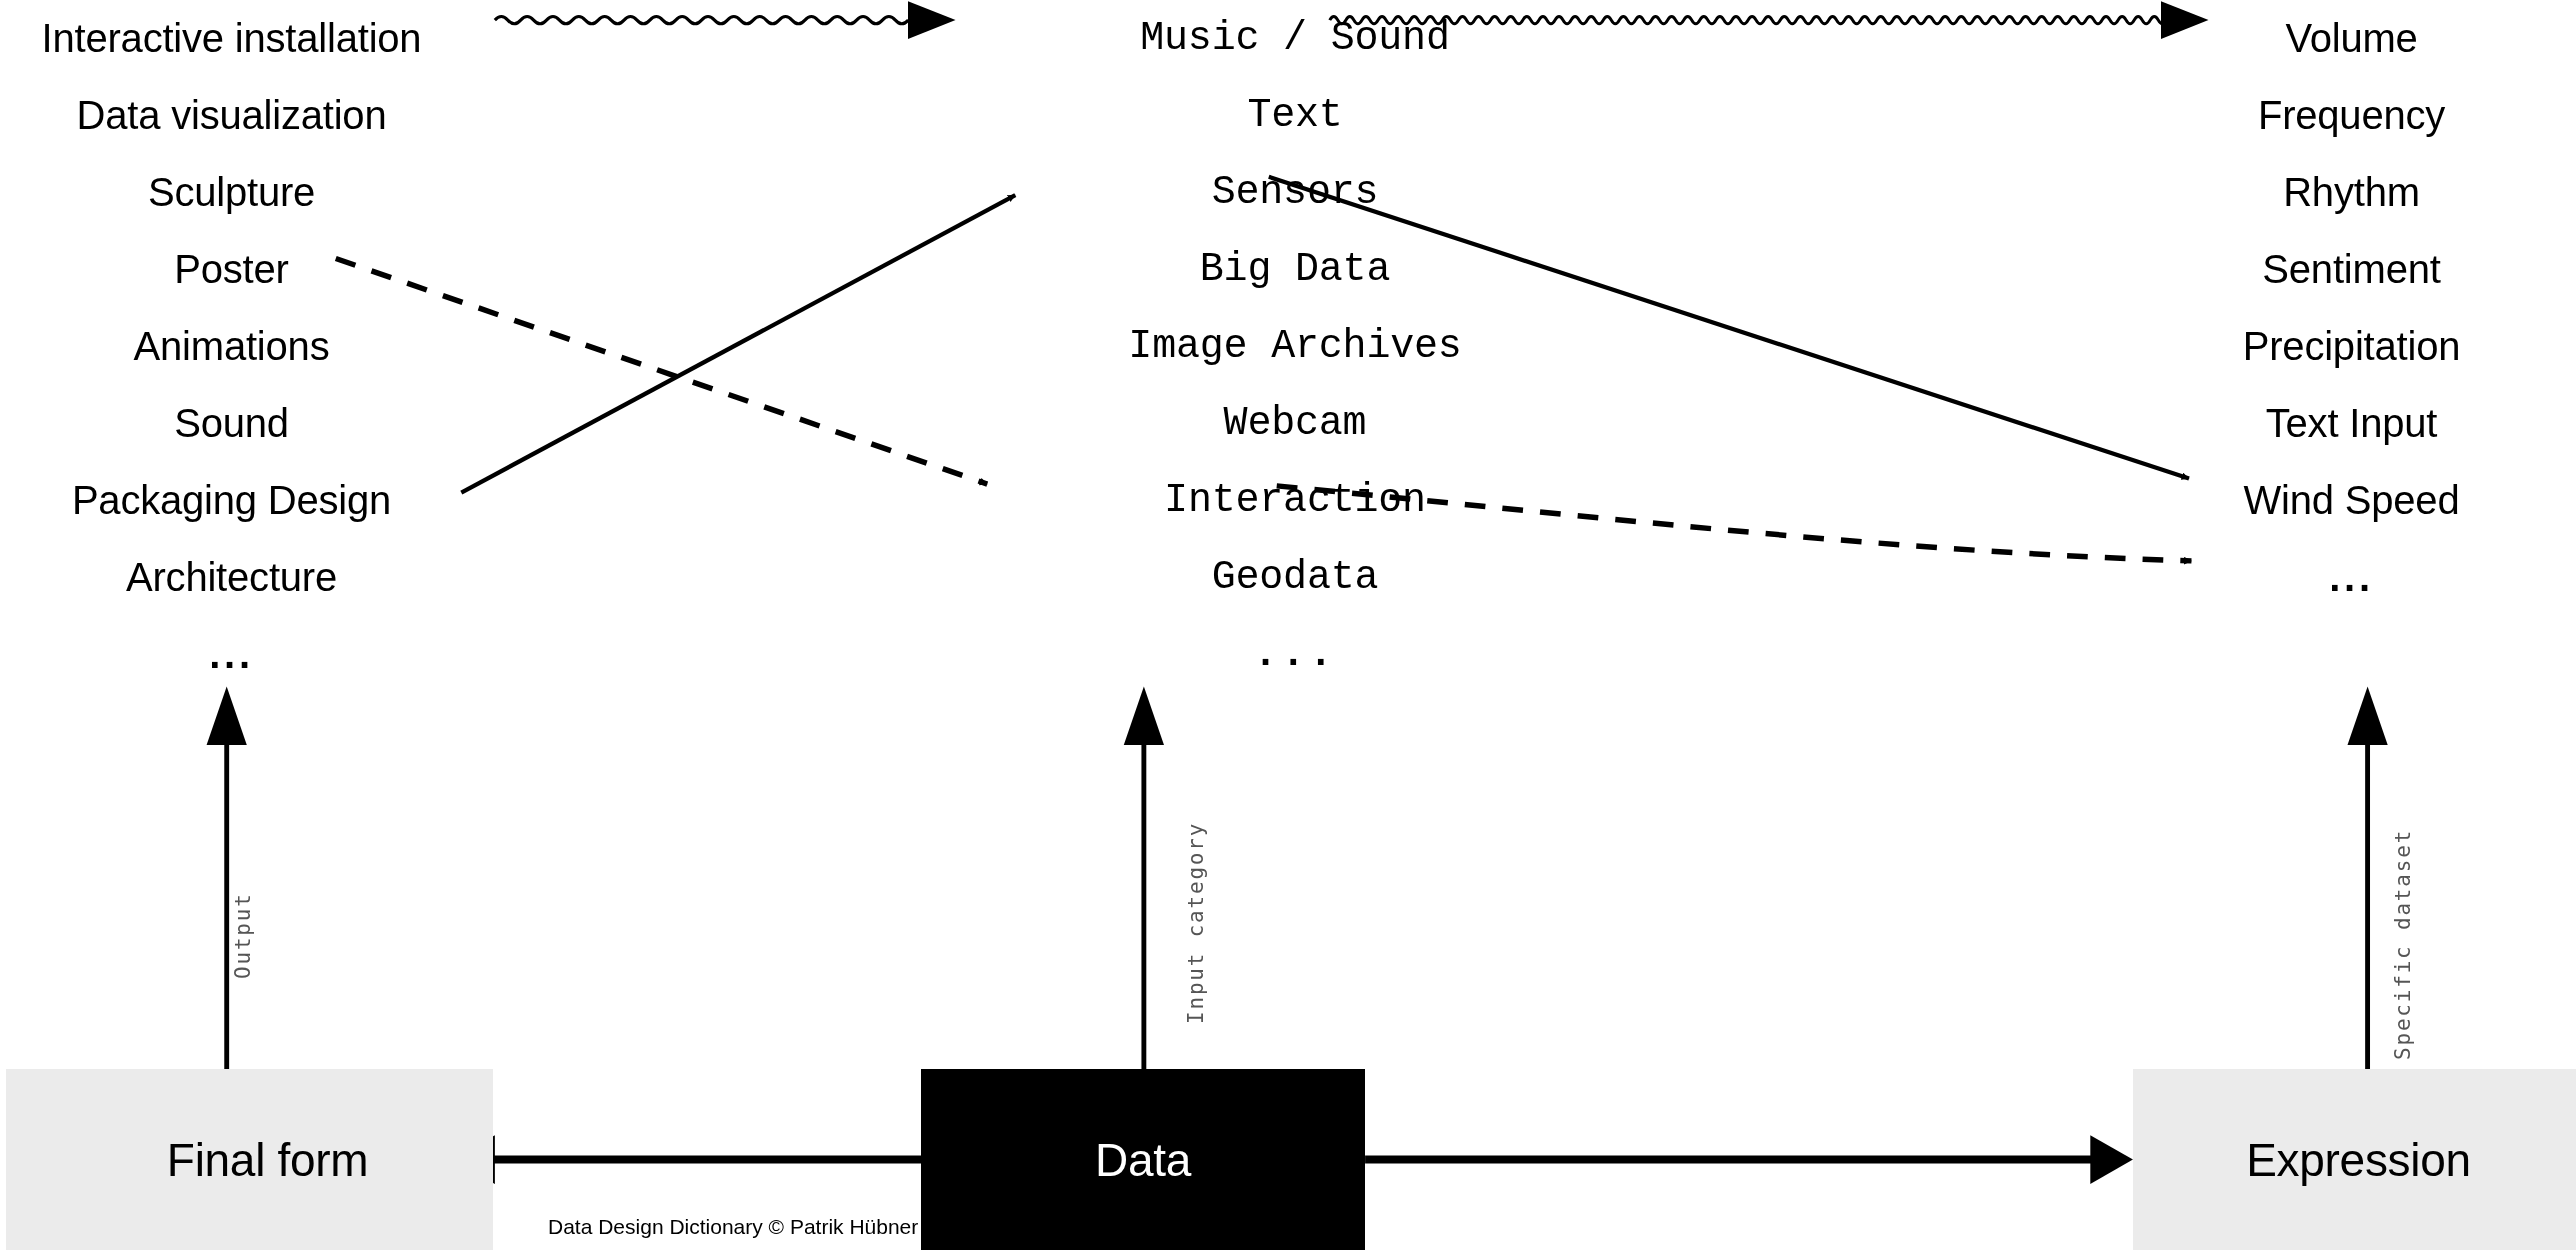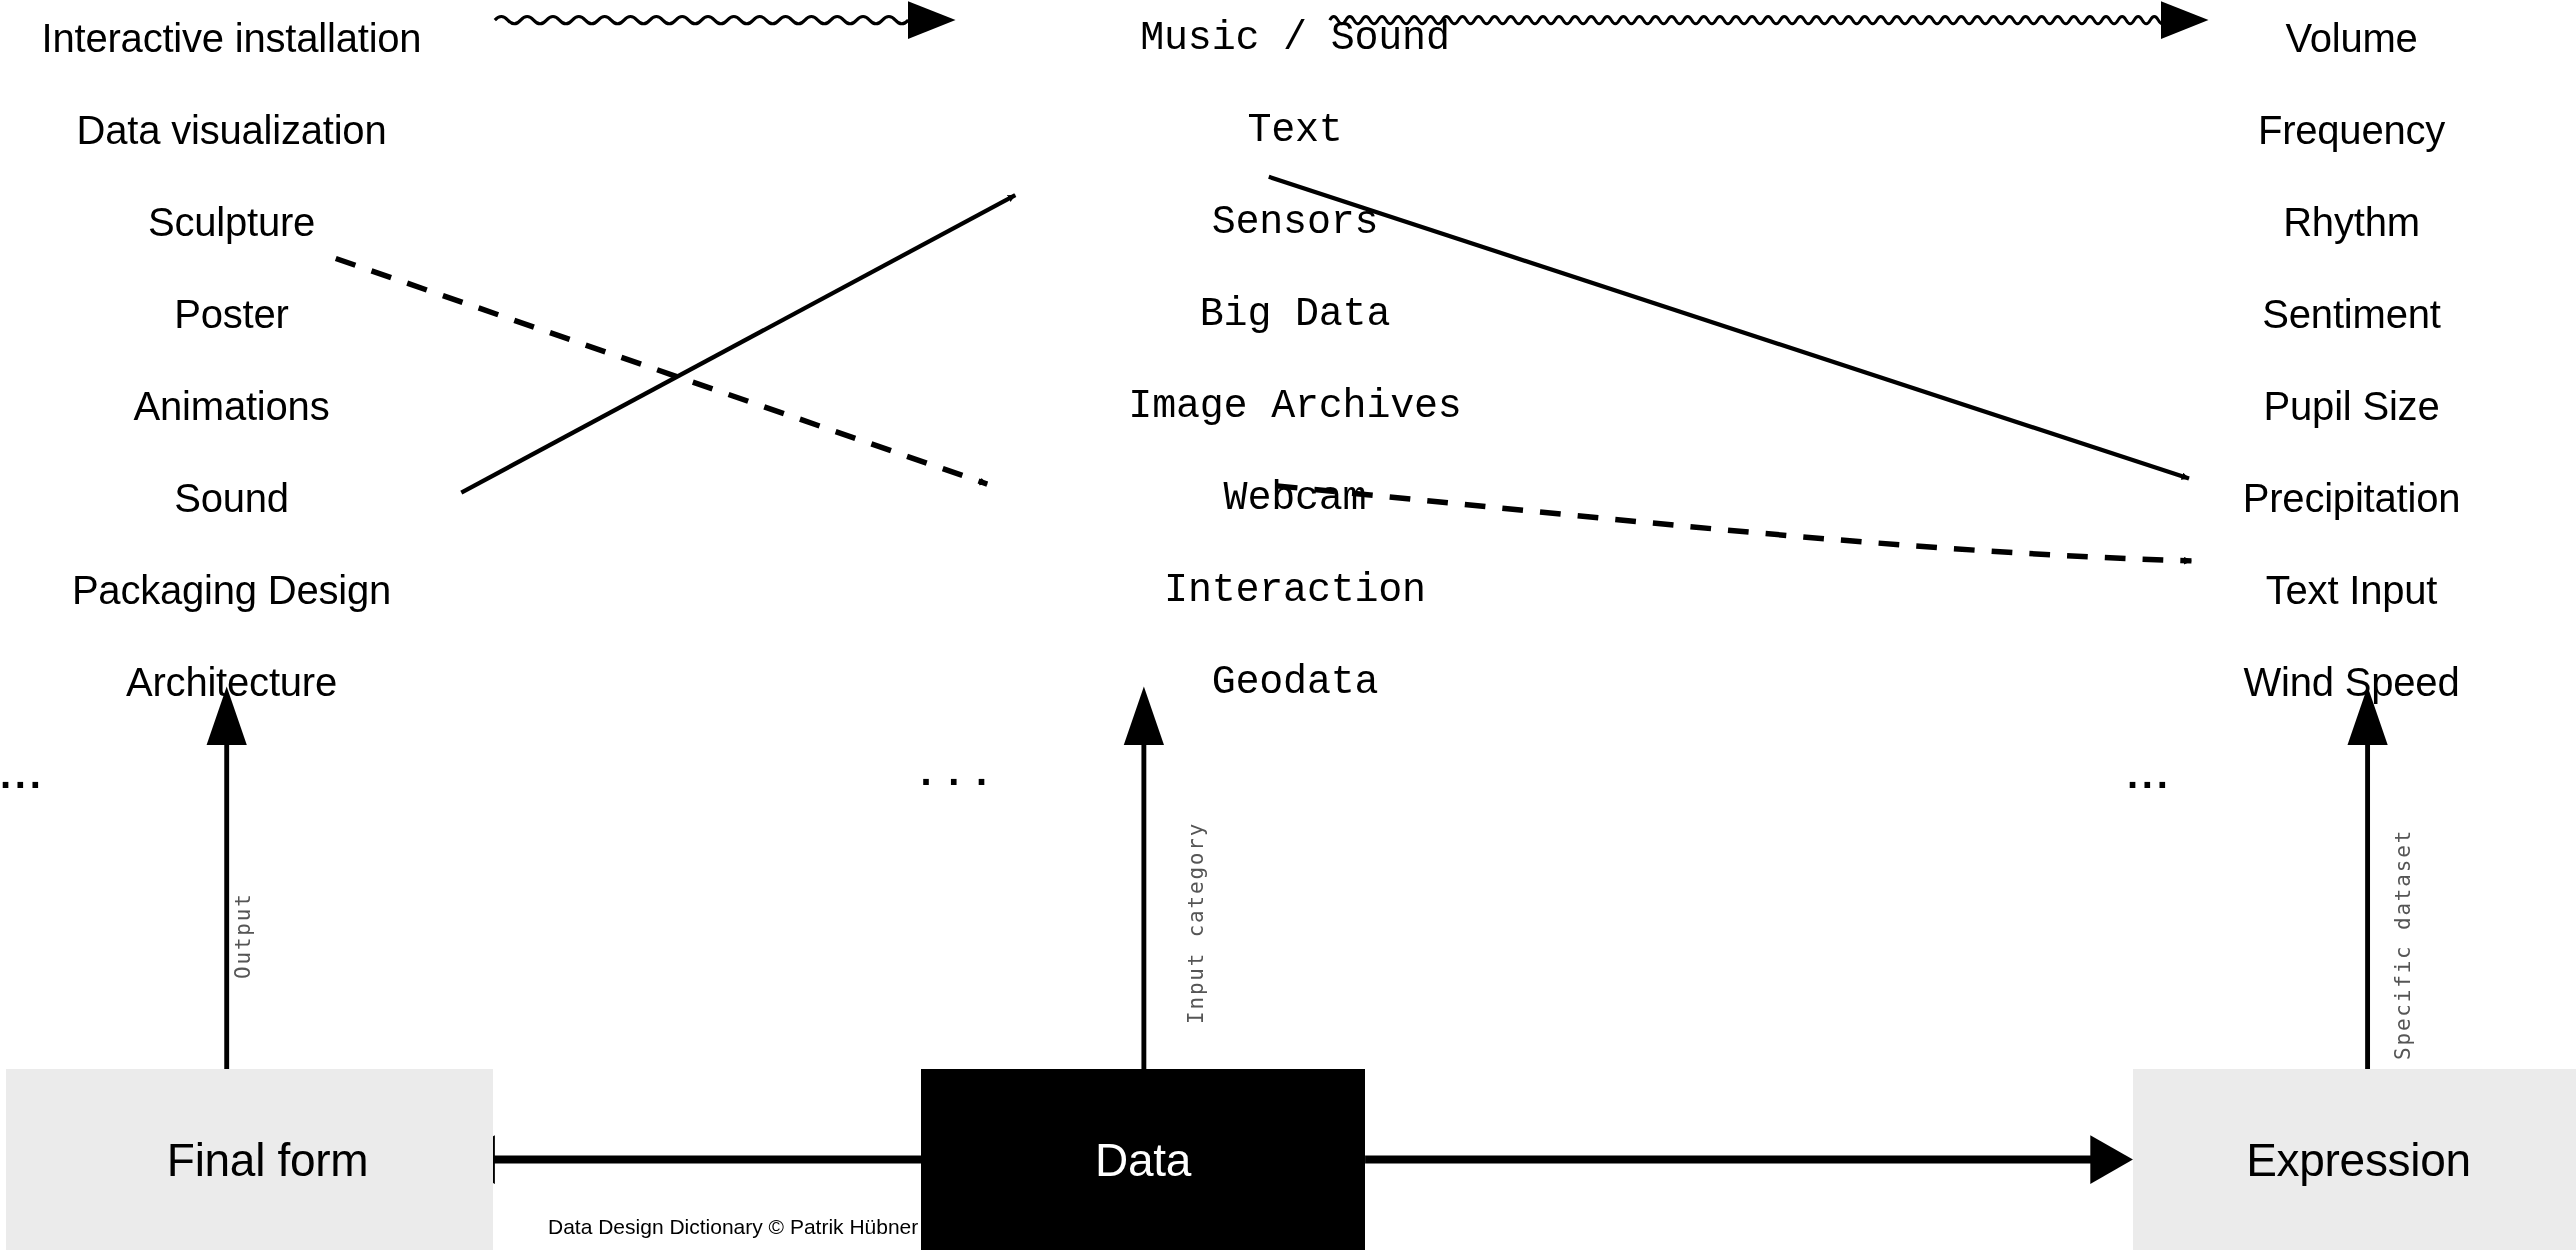--- a/index.html
+++ b/index.html
@@ -24,21 +24,21 @@
     height: 1251px;
     pointer-events: none;
   }
 
   
   .column {
     position: absolute;
     top: 0;
     display: flex;
     flex-direction: column;
-    gap: 15px;
+    align-items: center;
   }
   .term {
     font-size: 40px;
     line-height: 77px;
     height: 77px;
     white-space: nowrap;
     text-align: center;
     letter-spacing: -0.2px;
   }
   .ellipsis {
@@ -233,21 +233,20 @@
     <div class="term">Interaction</div>
     <div class="term">Geodata</div>
     <div class="ellipsis">...</div>
   </div>
 
   <div id="col-right" class="column">
     <div class="term">Volume</div>
     <div class="term">Frequency</div>
     <div class="term">Rhythm</div>
     <div class="term">Sentiment</div>
-    <div class="term">Pupil Size</div>
     <div class="term">Precipitation</div>
     <div class="term">Text Input</div>
     <div class="term">Wind Speed</div>
     <div class="ellipsis">...</div>
   </div>
 
   <div id="cap-output" class="axis-caption">Output</div>
   <div id="cap-input" class="axis-caption">Input category</div>
   <div id="cap-dataset" class="axis-caption">Specific dataset</div>
 

